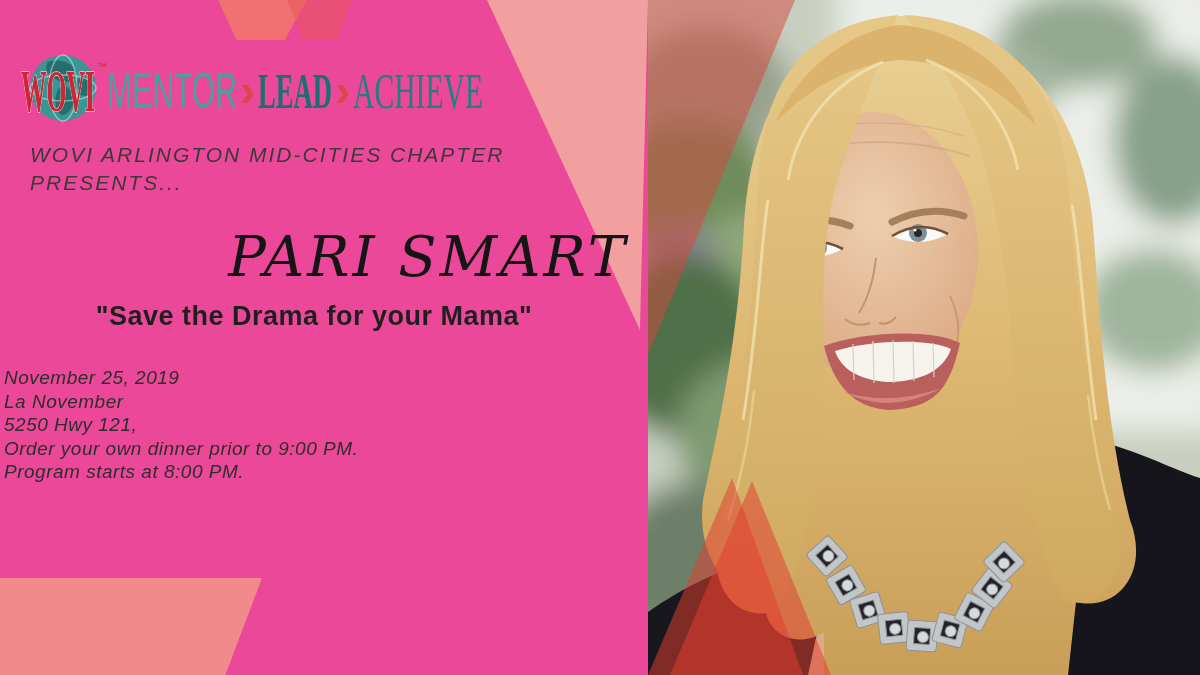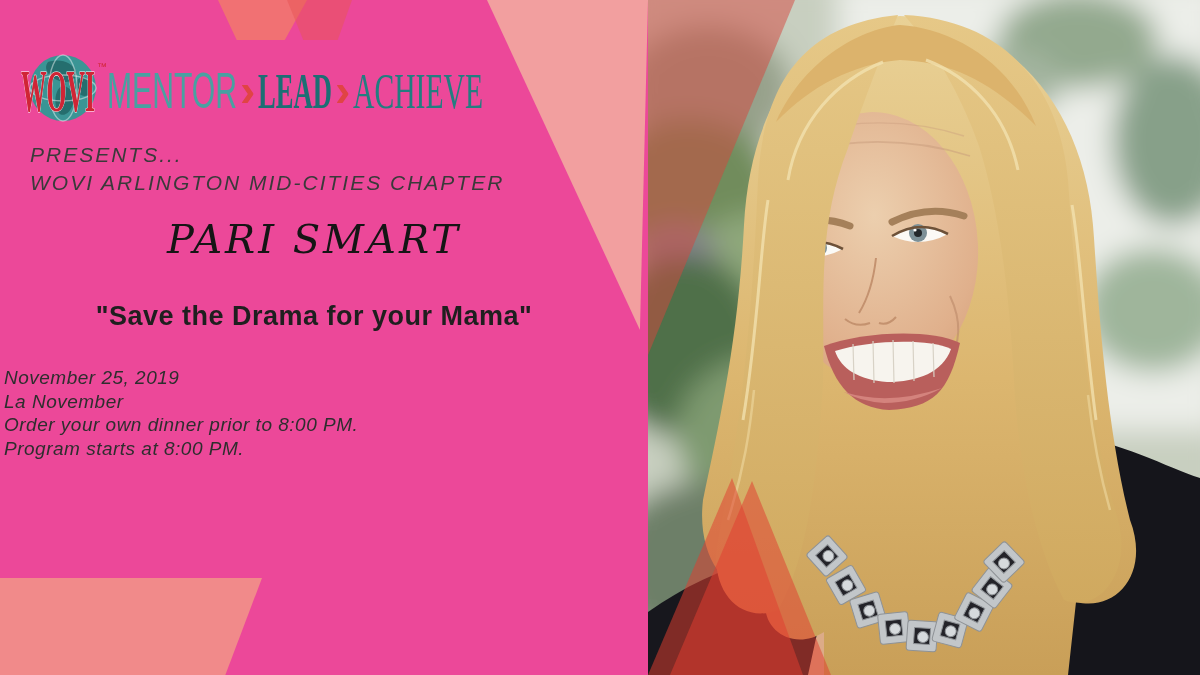--- a/index.html
+++ b/index.html
@@ -14,23 +14,23 @@
   .big-tri{left:487px;top:0;width:161px;height:330px;background:#f29f9f;
           clip-path:polygon(0 0,100% 0,95% 100%);}
   .bottom-trap{left:0;top:578px;width:262px;height:97px;background:#f18a8a;
           clip-path:polygon(0 0,100% 0,86% 100%,0 100%);}
   
   .logo{position:absolute;left:18px;top:48px;width:480px;height:80px;}
   
   .chapter{position:absolute;left:30px;top:141px;width:560px;
            font-style:italic;font-size:21px;letter-spacing:2px;line-height:28px;
            color:#3a3a3a;}
-  .speaker-name{position:absolute;left:0;top:216px;width:628px;text-align:center;
+  .speaker-name{position:absolute;left:0;top:224px;width:628px;text-align:right;
            font-family:"DejaVu Serif","Liberation Serif",serif;font-style:italic;
-           font-size:40px;letter-spacing:3px;color:#151515;}
+           font-size:56px;letter-spacing:3px;color:#151515;}
   .speaker-topic{position:absolute;left:0;top:301px;width:628px;text-align:center;
            font-weight:bold;font-size:27px;color:#1f1f1f;letter-spacing:.5px;}
   .details{position:absolute;left:4px;top:366px;width:620px;text-align:left;
            font-style:italic;font-size:19px;line-height:23.5px;letter-spacing:.5px;
            color:#2e2e2e;}
   
   .photo{position:absolute;left:648px;top:0;width:552px;height:675px;
          background:#cfd5c6;overflow:hidden;}
 </style>
 </head>
@@ -60,31 +60,32 @@
 
       <text x="89" y="60" font-family="Liberation Sans, sans-serif" font-size="50" fill="#48a1a1" textLength="130" lengthAdjust="spacingAndGlyphs">MENTOR</text>
       <text x="222" y="58" font-family="Liberation Sans, sans-serif" font-weight="bold" font-size="46" fill="#e04444">›</text>
       <text x="240" y="60" font-family="Liberation Serif, serif" font-weight="bold" font-size="50" fill="#1b6f74" textLength="74" lengthAdjust="spacingAndGlyphs">LEAD</text>
       <text x="317" y="58" font-family="Liberation Sans, sans-serif" font-weight="bold" font-size="46" fill="#e04444">›</text>
       <text x="335" y="60" font-family="Liberation Serif, serif" font-size="50" fill="#227e80" textLength="130" lengthAdjust="spacingAndGlyphs">ACHIEVE</text>
     </svg>
   </div>
 
   <div class="chapter">
+    <div>WOVI ARLINGTON MID-CITIES CHAPTER</div>
     <div>PRESENTS...</div>
-    <div>WOVI ARLINGTON MID-CITIES CHAPTER</div>
   </div>
 
   <div class="speaker-name">PARI SMART</div>
   <div class="speaker-topic">"Save the Drama for your Mama"</div>
 
   <div class="details">
     <div>November 25, 2019</div>
     <div>La November</div>
-    <div>Order your own dinner prior to 8:00 PM.</div>
+    <div>5250 Hwy 121,</div>
+    <div>Order your own dinner prior to 9:00 PM.</div>
     <div>Program starts at 8:00 PM.</div>
   </div>
 
   <div class="photo">
     <svg width="552" height="675" viewBox="0 0 552 675">
       <defs>
         <linearGradient id="hairG" x1="0" y1="0" x2="0" y2="1">
           <stop offset="0" stop-color="#e9d196"></stop>
             <stop offset=".55" stop-color="#dcb66f"></stop>
             <stop offset="1" stop-color="#c99f58"></stop>

